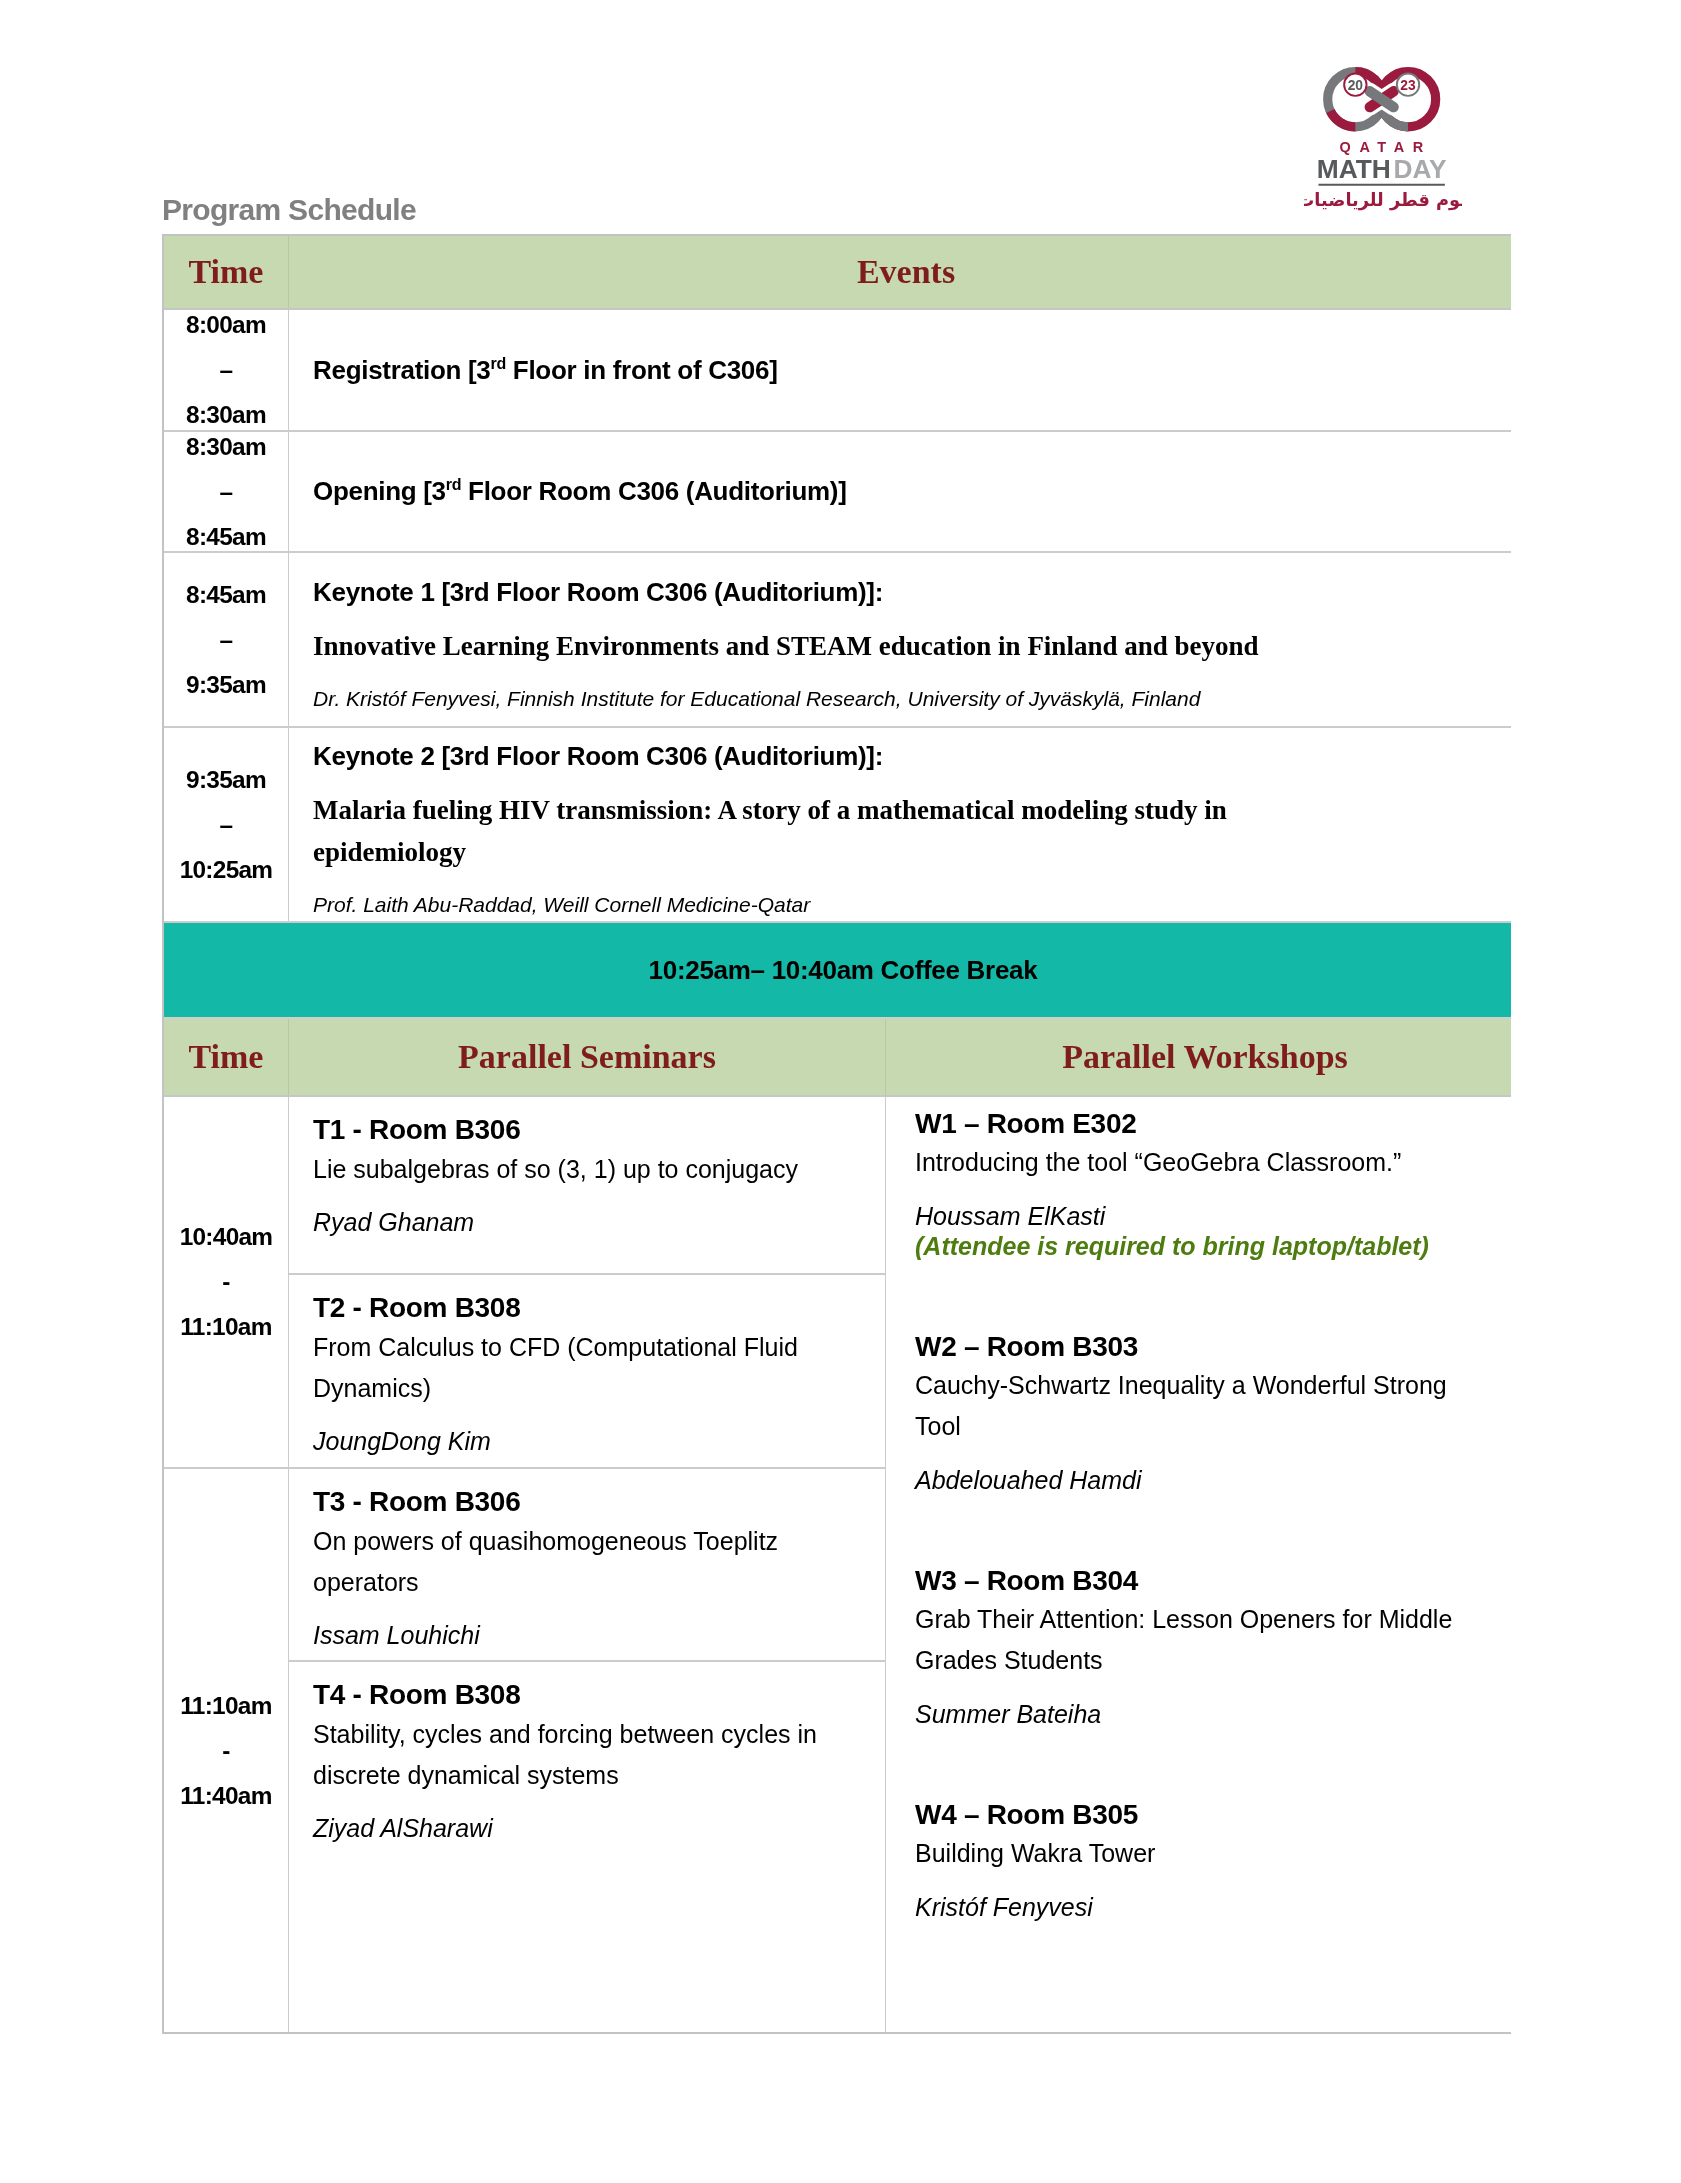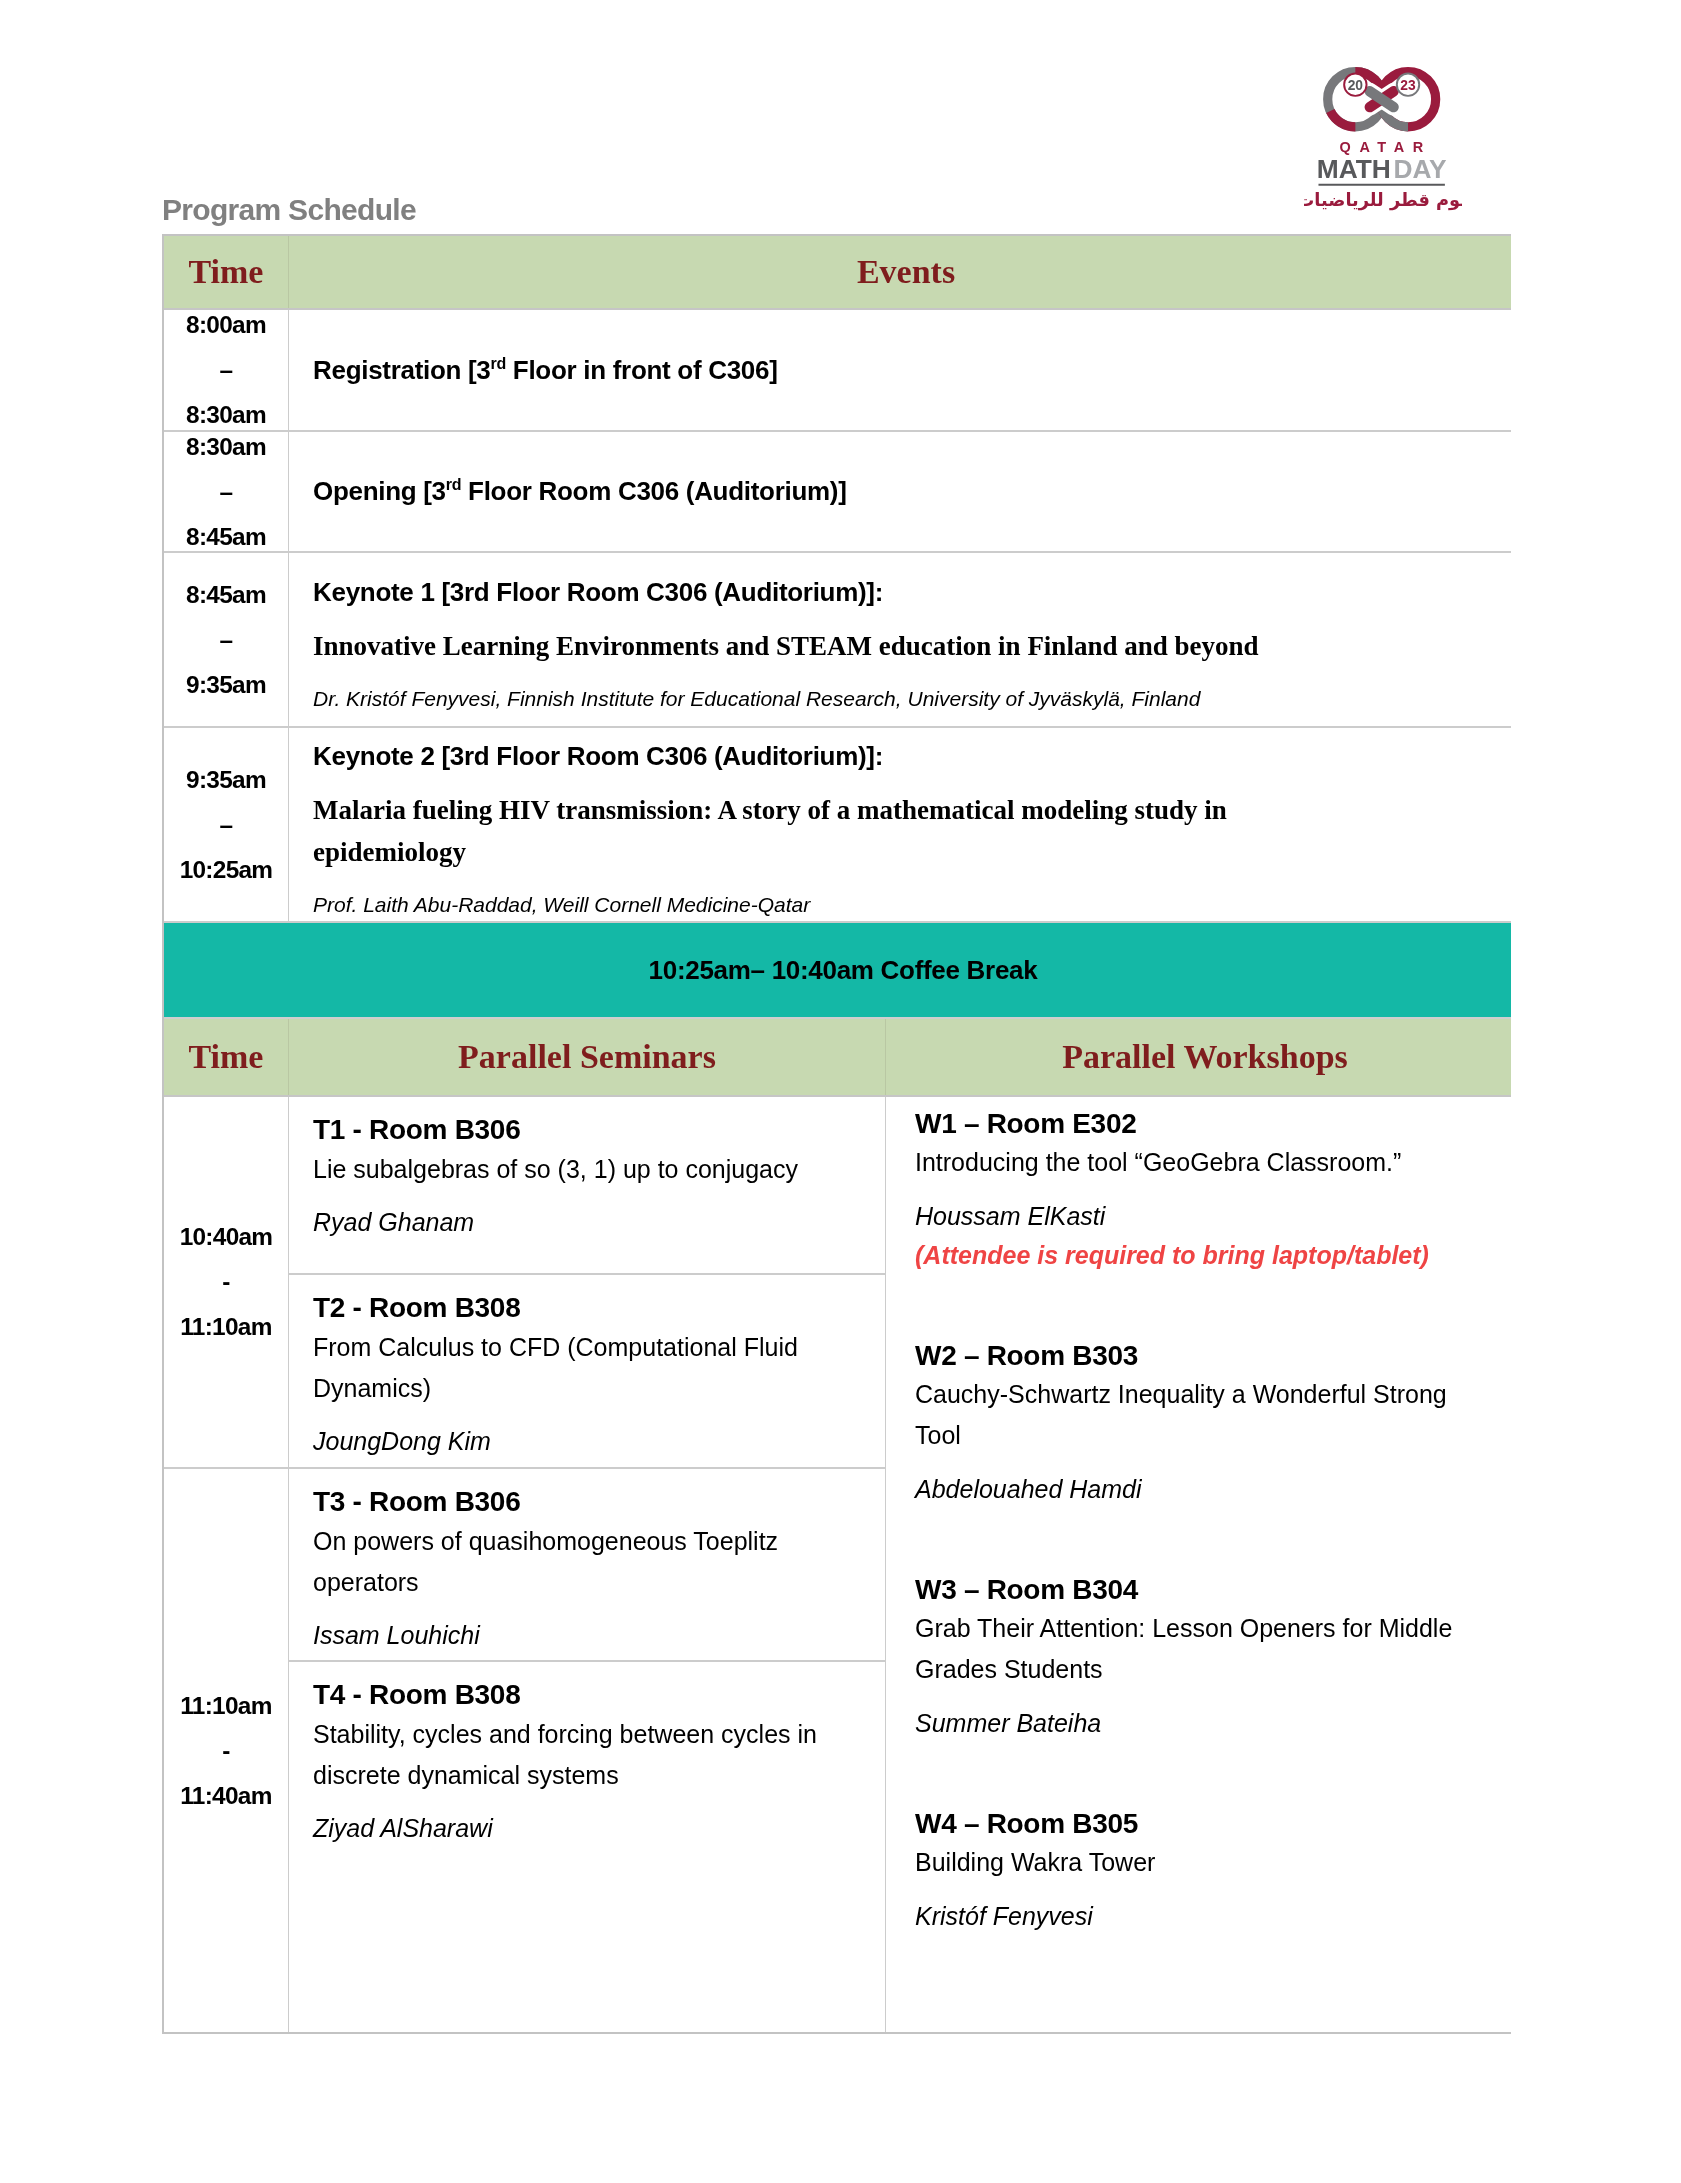--- a/index.html
+++ b/index.html
@@ -71,21 +71,21 @@
   .g-time1 { grid-column: 1; grid-row: 1 / 3; border-right: 1.3px solid #cccccc; border-bottom: 2px solid #cccccc; }
   .g-time2 { grid-column: 1; grid-row: 3 / 5; border-right: 1.3px solid #cccccc; }
   .g-sem   { grid-column: 2; border-right: 1.3px solid #cccccc; border-bottom: 2px solid #cccccc;
              padding: 17px 18.5px 0 24px; }
   .g-sem.last { border-bottom: none; }
   .g-work  { grid-column: 3; grid-row: 1 / 5; padding: 10.6px 18.5px 0 29px; }
 
   .slot-title { font-weight: bold; font-size: 28px; letter-spacing: -0.3px; }
   .slot-desc { font-size: 25px; line-height: 41px; margin-top: 2.6px; }
   .slot-speaker { font-style: italic; font-size: 25px; margin-top: 18.5px; }
-  .note-red { font-weight: bold; font-style: italic; font-size: 25px; color: #ef4444; margin-top: 10px; }
+  .note-red { font-weight: bold; font-style: italic; font-size: 25px; color: #4d7c0f; margin-top: 1px; }
 
   .wblock { margin-bottom: 70px; }
   .wblock.gap-lg { margin-bottom: 99px; }
   .wblock.last { margin-bottom: 0; }
 
   .ar { font-family: "DejaVu Sans", sans-serif; font-weight: bold; font-style: normal; }
   .mixed-line { font-size: 25px; line-height: 41px; margin-top: 2.6px; }
   .mixed-line .num { font-weight: normal; }
   .mixed2 { font-size: 25px; line-height: 41px; margin-top: 33px; }
 

